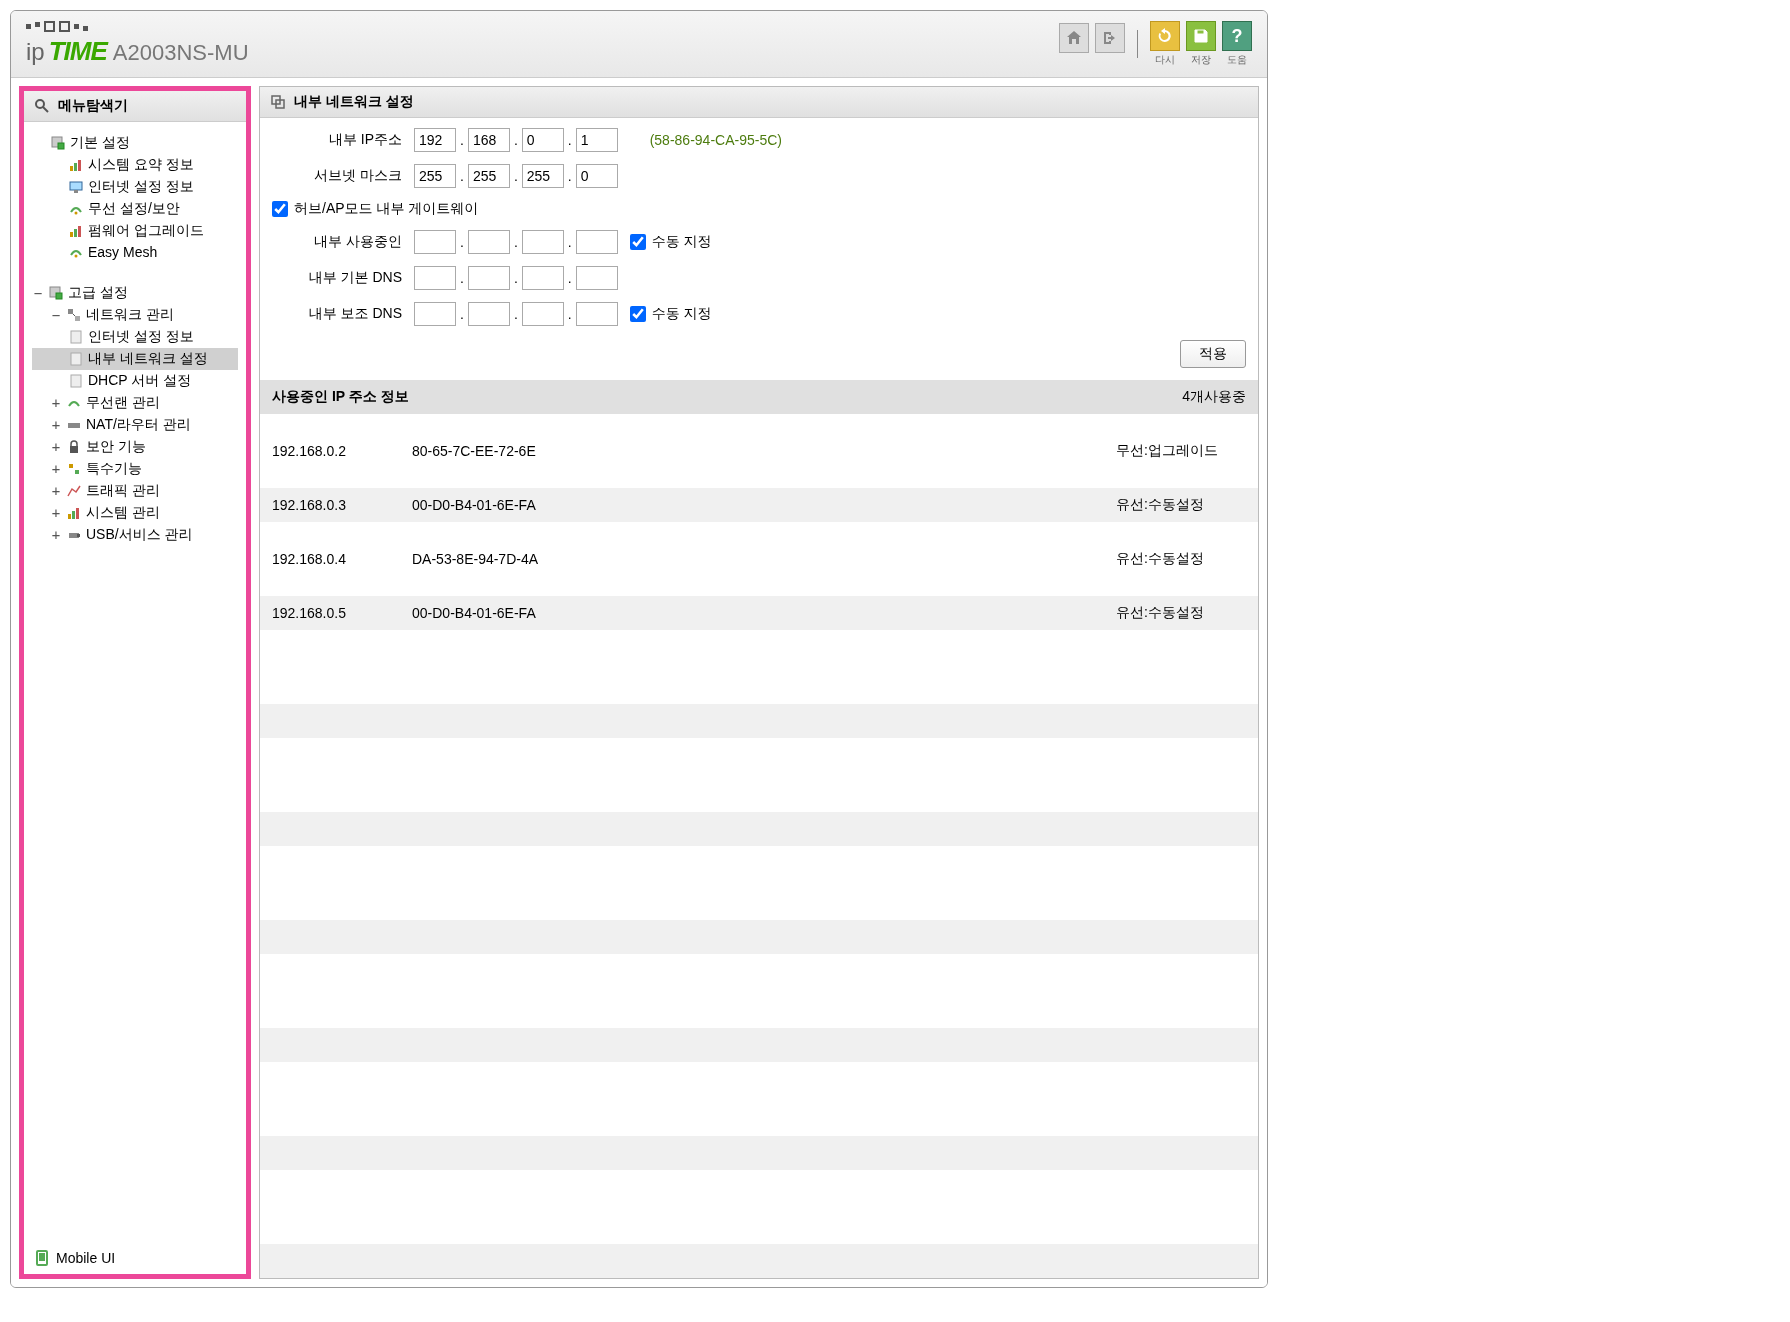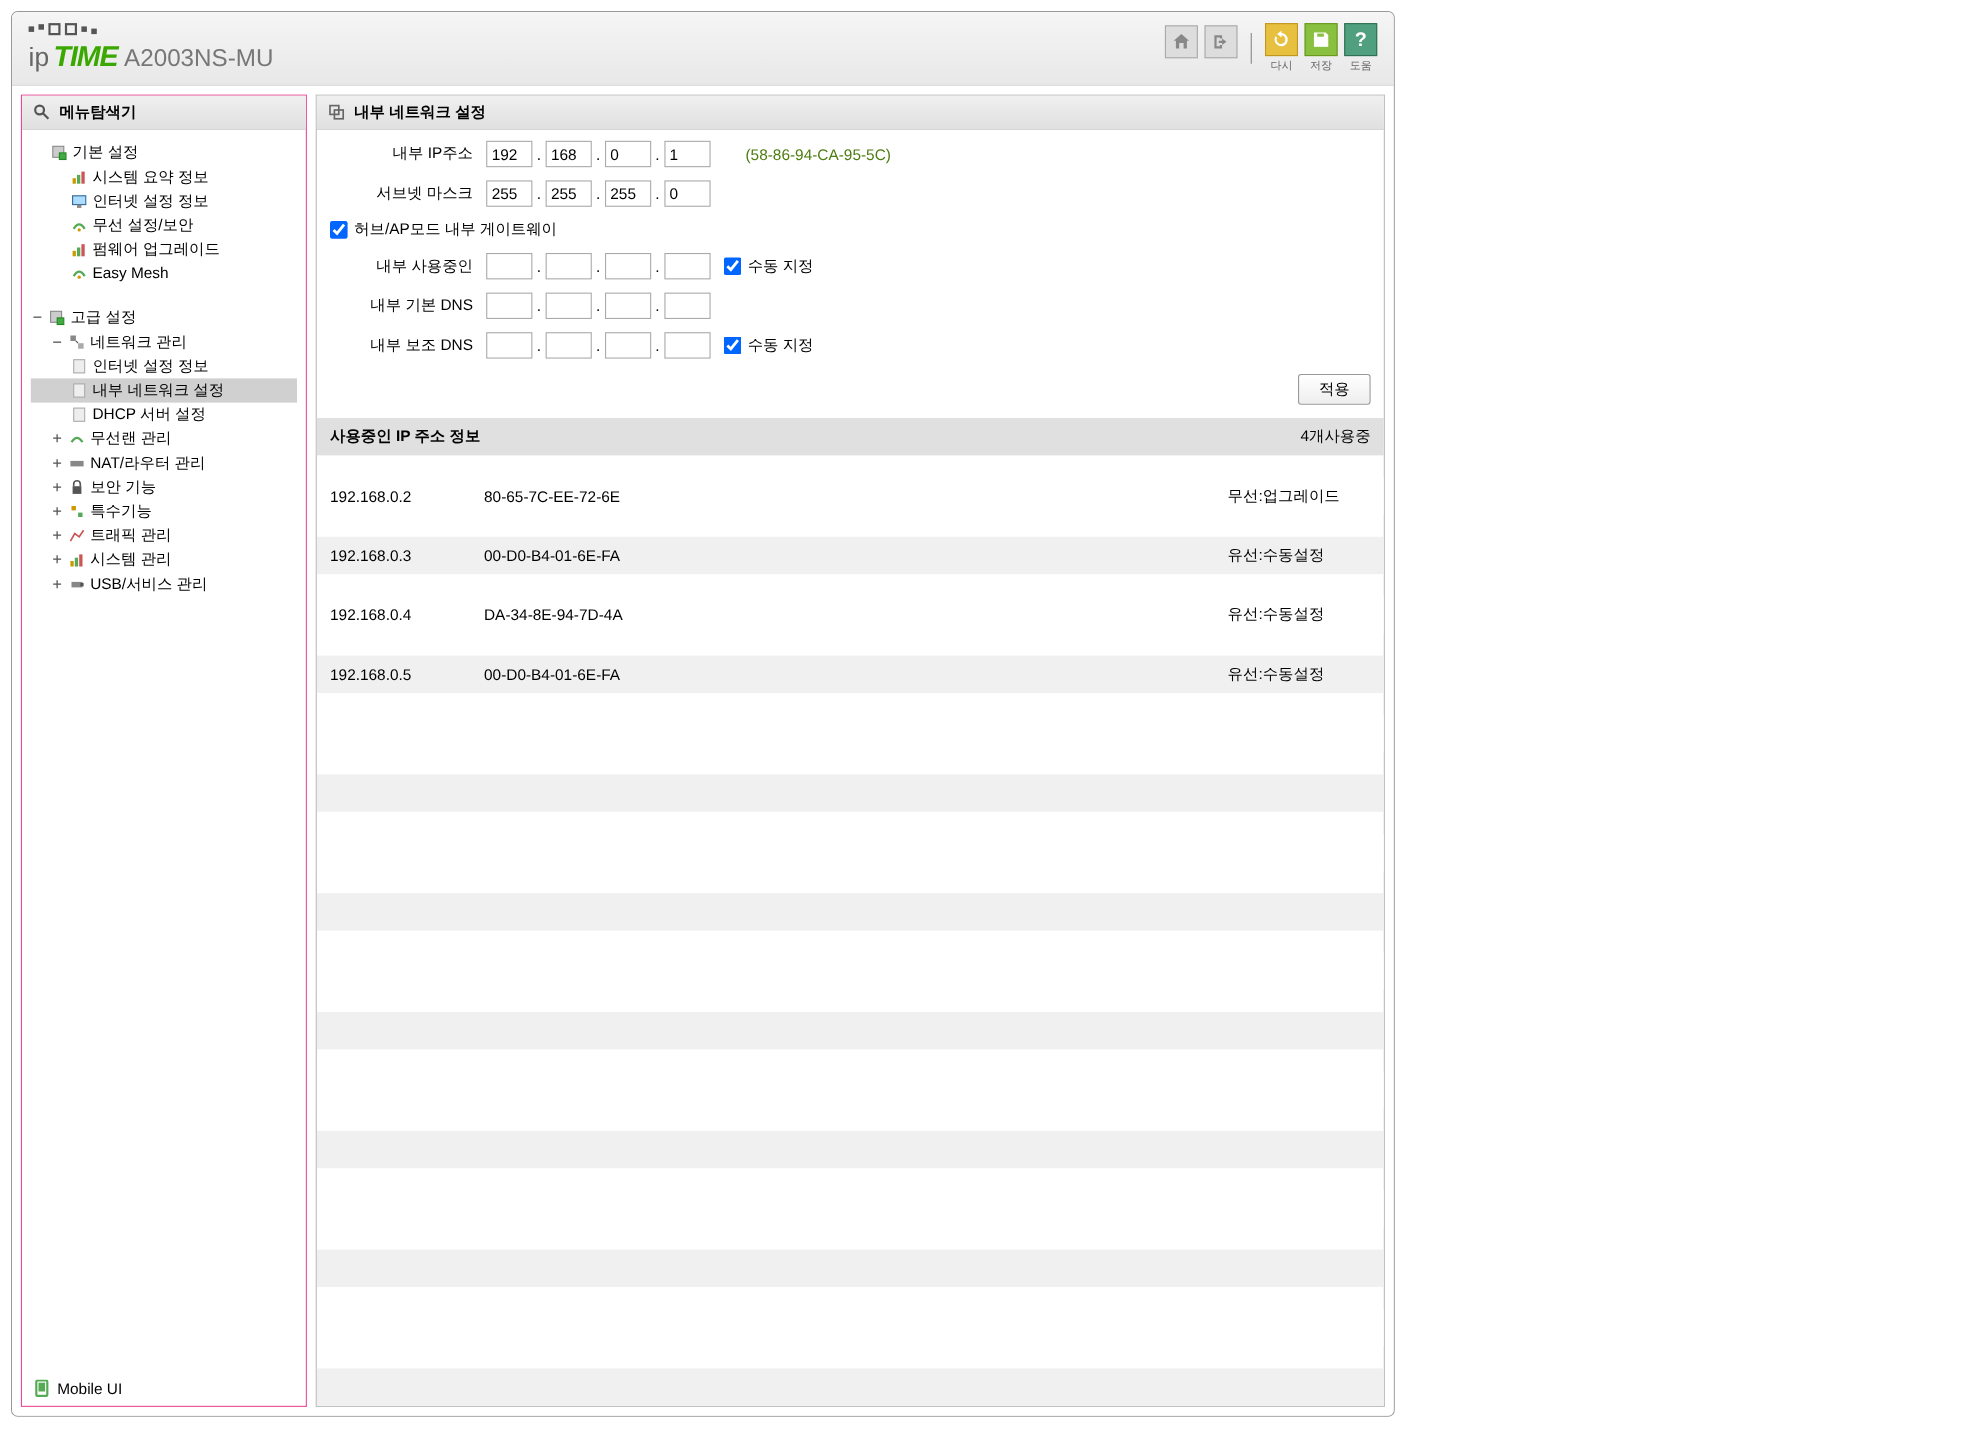--- a/index.html
+++ b/index.html
@@ -40,22 +40,22 @@
   cursor: pointer;
 }
 .hbtn-group { display: flex; flex-direction: column; align-items: center; }
 .hbtn-label { font-size: 10px; color: #666; margin-top: 2px; }
 .hbtn.yellow { background: #e8c040; border-color: #c09820; }
 .hbtn.green { background: #8ac040; border-color: #6a9820; }
 .hbtn.teal { background: #50a080; border-color: #307050; }
 .divider { width: 1px; height: 28px; background: #888; margin: 0 6px; }
 .content { display: flex; gap: 8px; padding: 8px; background: #fff; }
 .sidebar {
-  width: 260px;
-  border: 1px solid #ec4899;
+  width: 232px;
+  border: 5px solid #ec4899;
   background: #fff;
   display: flex;
   flex-direction: column;
 }
 .sidebar-header {
   background: linear-gradient(#f0f0f0, #e0e0e0);
   padding: 6px 10px;
   border-bottom: 1px solid #ccc;
   display: flex;
   align-items: center;
@@ -509,21 +509,21 @@
     <span class="ip-col2">80-65-7C-EE-72-6E</span>
     <span class="ip-col3">무선:업그레이드</span>
             </div>
             <div class="ip-row">
               <span class="ip-col1">192.168.0.3</span>
     <span class="ip-col2">00-D0-B4-01-6E-FA</span>
     <span class="ip-col3">유선:수동설정</span>
             </div>
             <div class="ip-row">
               <span class="ip-col1">192.168.0.4</span>
-    <span class="ip-col2">DA-34-8E-94-7D-4A</span>
+    <span class="ip-col2">DA-53-8E-94-7D-4A</span>
     <span class="ip-col3">유선:수동설정</span>
             </div>
             <div class="ip-row">
               <span class="ip-col1">192.168.0.5</span>
     <span class="ip-col2">00-D0-B4-01-6E-FA</span>
     <span class="ip-col3">유선:수동설정</span>
             </div>
             <div class="ip-row empty"></div>
             <div class="ip-row empty"></div>
             <div class="ip-row empty"></div>

